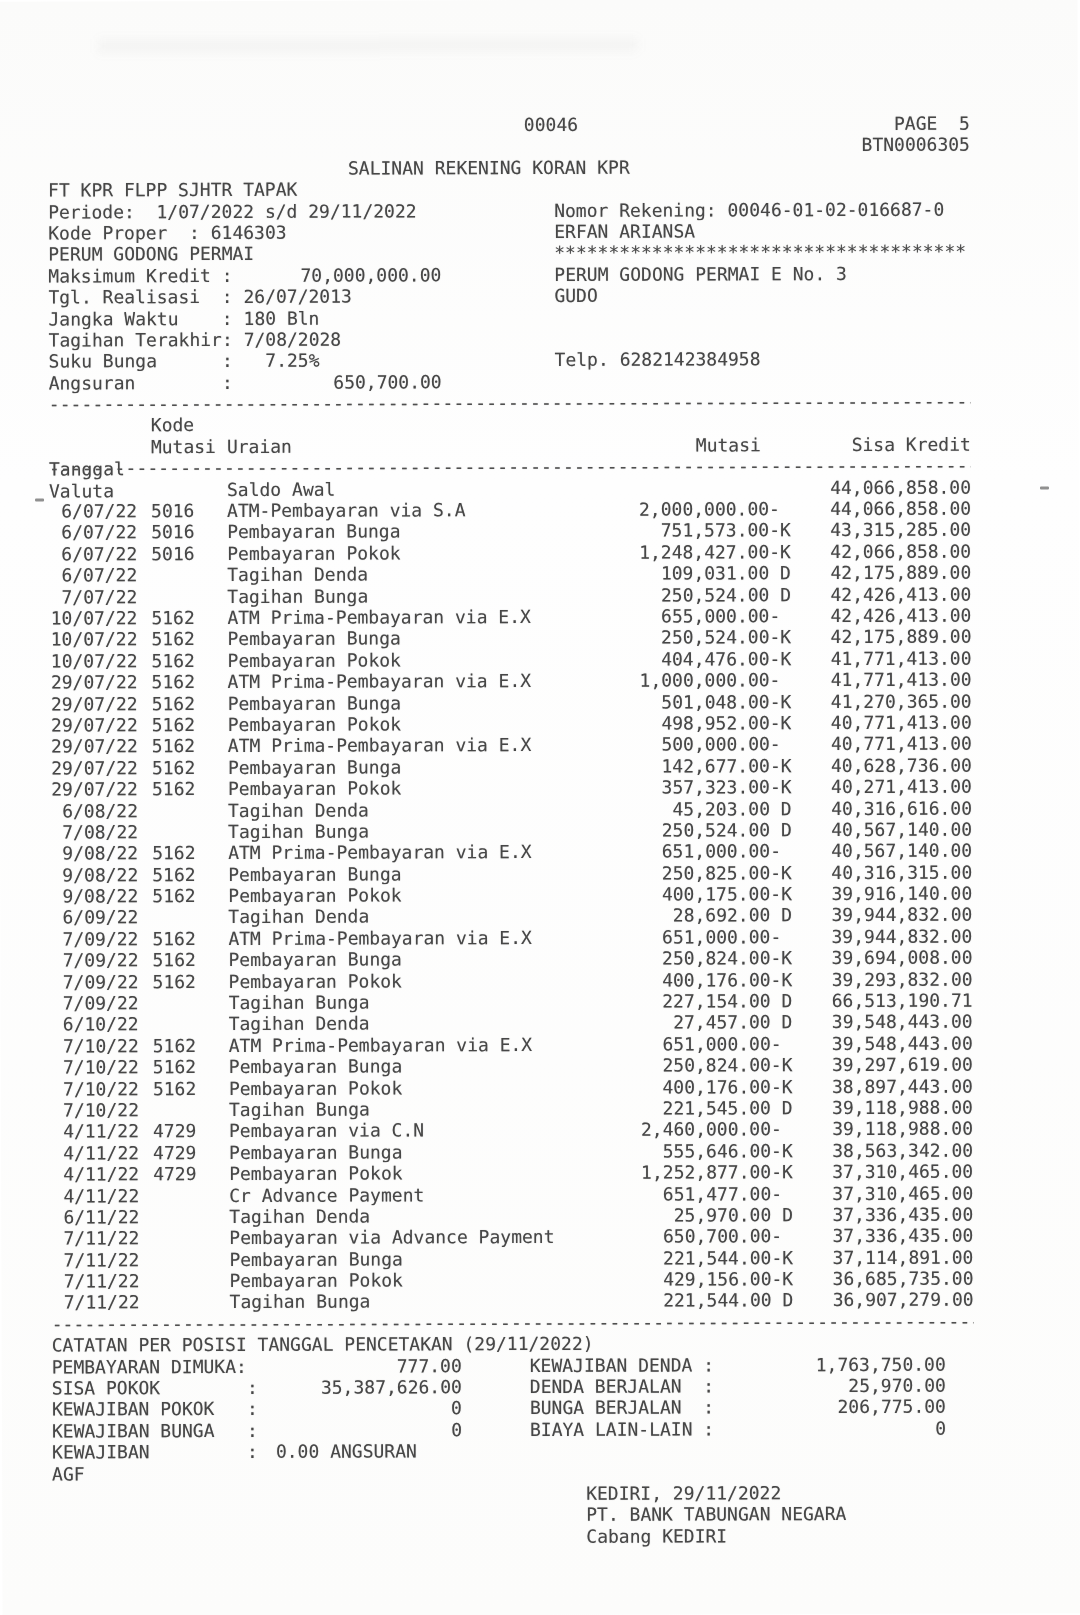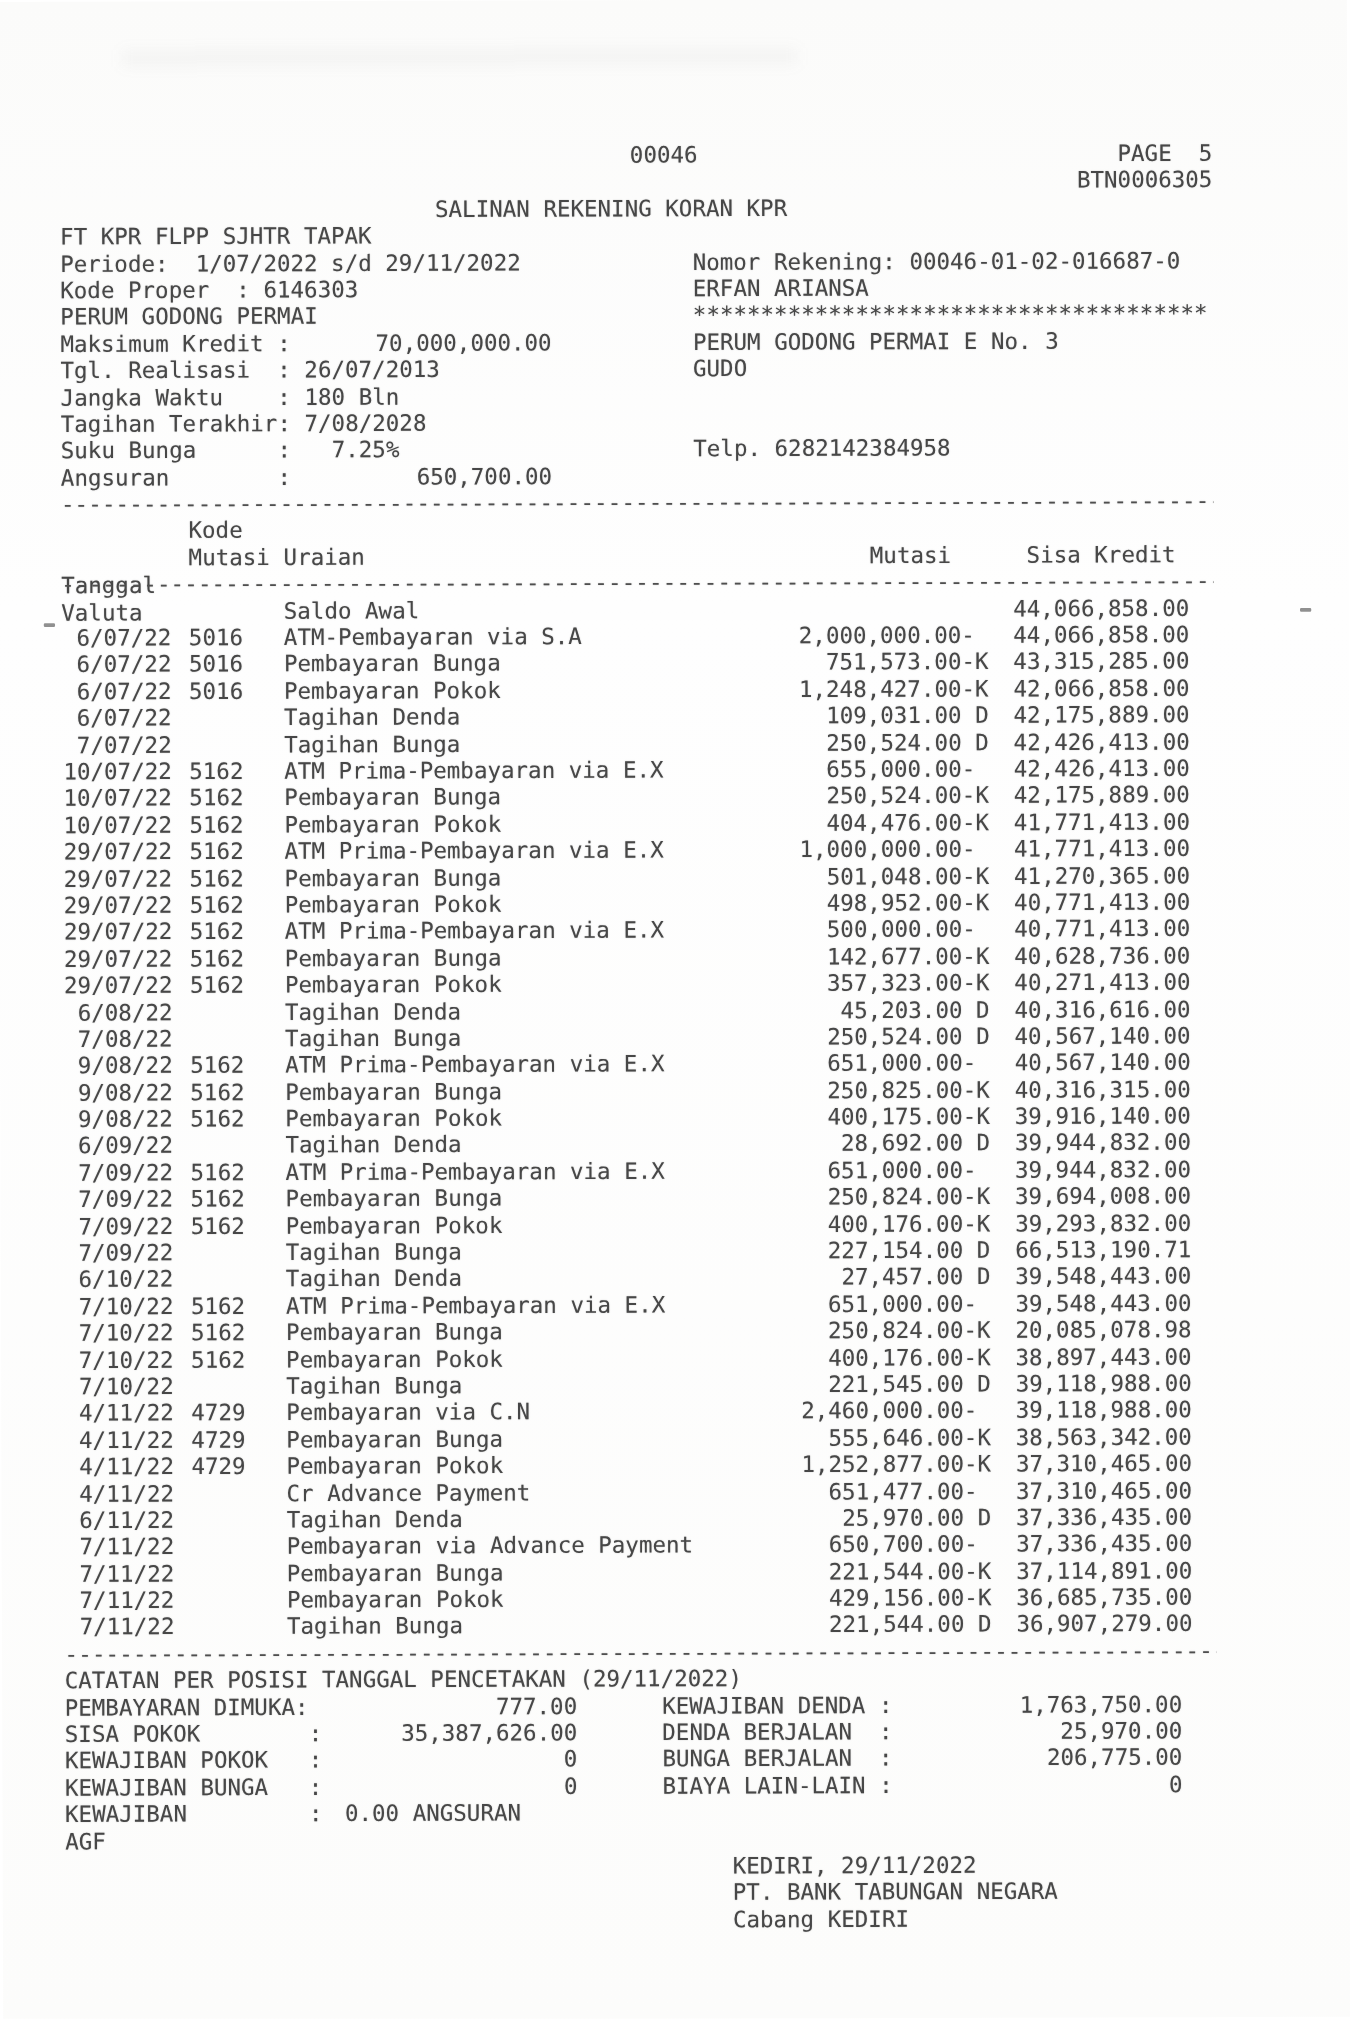--- a/index.html
+++ b/index.html
@@ -9,41 +9,41 @@
     background:linear-gradient(180deg,#fbfbfa 0%,#fefefe 30%,#fcfcfb 100%);
     overflow:hidden;
     font-family:"DejaVu Sans Mono","Liberation Mono",monospace;
     font-size:18px;
     color:#474747;
     text-shadow:0 0 1px rgba(90,90,90,.45);
     transform:rotate(-0.18deg);
   }
   .content{position:absolute;left:50px;top:114px;width:922px;}
   .line{position:relative;height:21.4px;line-height:21.4px;white-space:pre;overflow:hidden;}
-  .at-center{position:absolute;left:456px;top:0;}
+  .at-center{position:absolute;left:476px;top:0;}
   .at-right{position:absolute;right:0;top:0;text-align:right;}
   .title-line{padding-left:300px;}
   .sep{color:#4f4f4f;letter-spacing:.1px;}
   
   .info-row{display:flex;}
   .info-left{position:relative;width:506px;white-space:pre;overflow:hidden;}
   .info-right{position:relative;flex:1;white-space:pre;overflow:hidden;}
   .lbl,.val{white-space:pre;}
   .val-num{position:absolute;left:0;top:0;width:393px;text-align:right;}
   
   .t-row{display:flex;height:21.4px;line-height:21.4px;}
   .c-date{width:88px;text-align:right;white-space:pre;}
   .c-date.hdr{text-align:left;margin-top:44px;}
   .c-kode{width:66px;padding-left:14px;box-sizing:border-box;white-space:pre;}
   .c-uraian{flex:1;padding-left:24px;box-sizing:border-box;white-space:pre;overflow:hidden;}
   .c-mutasi{width:220px;display:flex;white-space:pre;}
   .c-mutasi .amt{flex:1;text-align:right;white-space:pre;}
   .c-mutasi .sfx{width:22px;white-space:pre;}
   .c-mutasi.hdr{display:block;text-align:right;padding-right:30px;box-sizing:border-box;}
-  .c-sisa{width:180px;text-align:center;white-space:pre;}
+  .c-sisa{width:180px;text-align:right;white-space:pre;}
   
   .f-cols{display:flex;}
   .f-left{position:relative;width:420px;}
   .f-right{position:relative;width:416px;margin-left:58px;}
   .f-line{position:relative;height:21.4px;line-height:21.4px;white-space:pre;}
   .fval{position:absolute;left:0;top:0;width:410px;text-align:right;white-space:pre;}
   .fval-r{position:absolute;left:0;top:0;width:416px;text-align:right;white-space:pre;}
   .inline-val{padding-left:18px;text-align:center;}
   .sig{padding-left:56px;}
   
@@ -344,21 +344,21 @@
           <span class="c-uraian">ATM Prima-Pembayaran via E.X</span>
           <span class="c-mutasi"><span class="amt">651,000.00</span><span class="sfx">-</span></span>
           <span class="c-sisa">39,548,443.00</span>
         </div>
 
         <div class="t-row">
           <span class="c-date">7/10/22</span>
           <span class="c-kode">5162</span>
           <span class="c-uraian">Pembayaran Bunga</span>
           <span class="c-mutasi"><span class="amt">250,824.00</span><span class="sfx">-K</span></span>
-          <span class="c-sisa">20,085,078.98</span>
+          <span class="c-sisa">39,297,619.00</span>
         </div>
 
         <div class="t-row">
           <span class="c-date">7/10/22</span>
           <span class="c-kode">5162</span>
           <span class="c-uraian">Pembayaran Pokok</span>
           <span class="c-mutasi"><span class="amt">400,176.00</span><span class="sfx">-K</span></span>
           <span class="c-sisa">38,897,443.00</span>
         </div>
 

